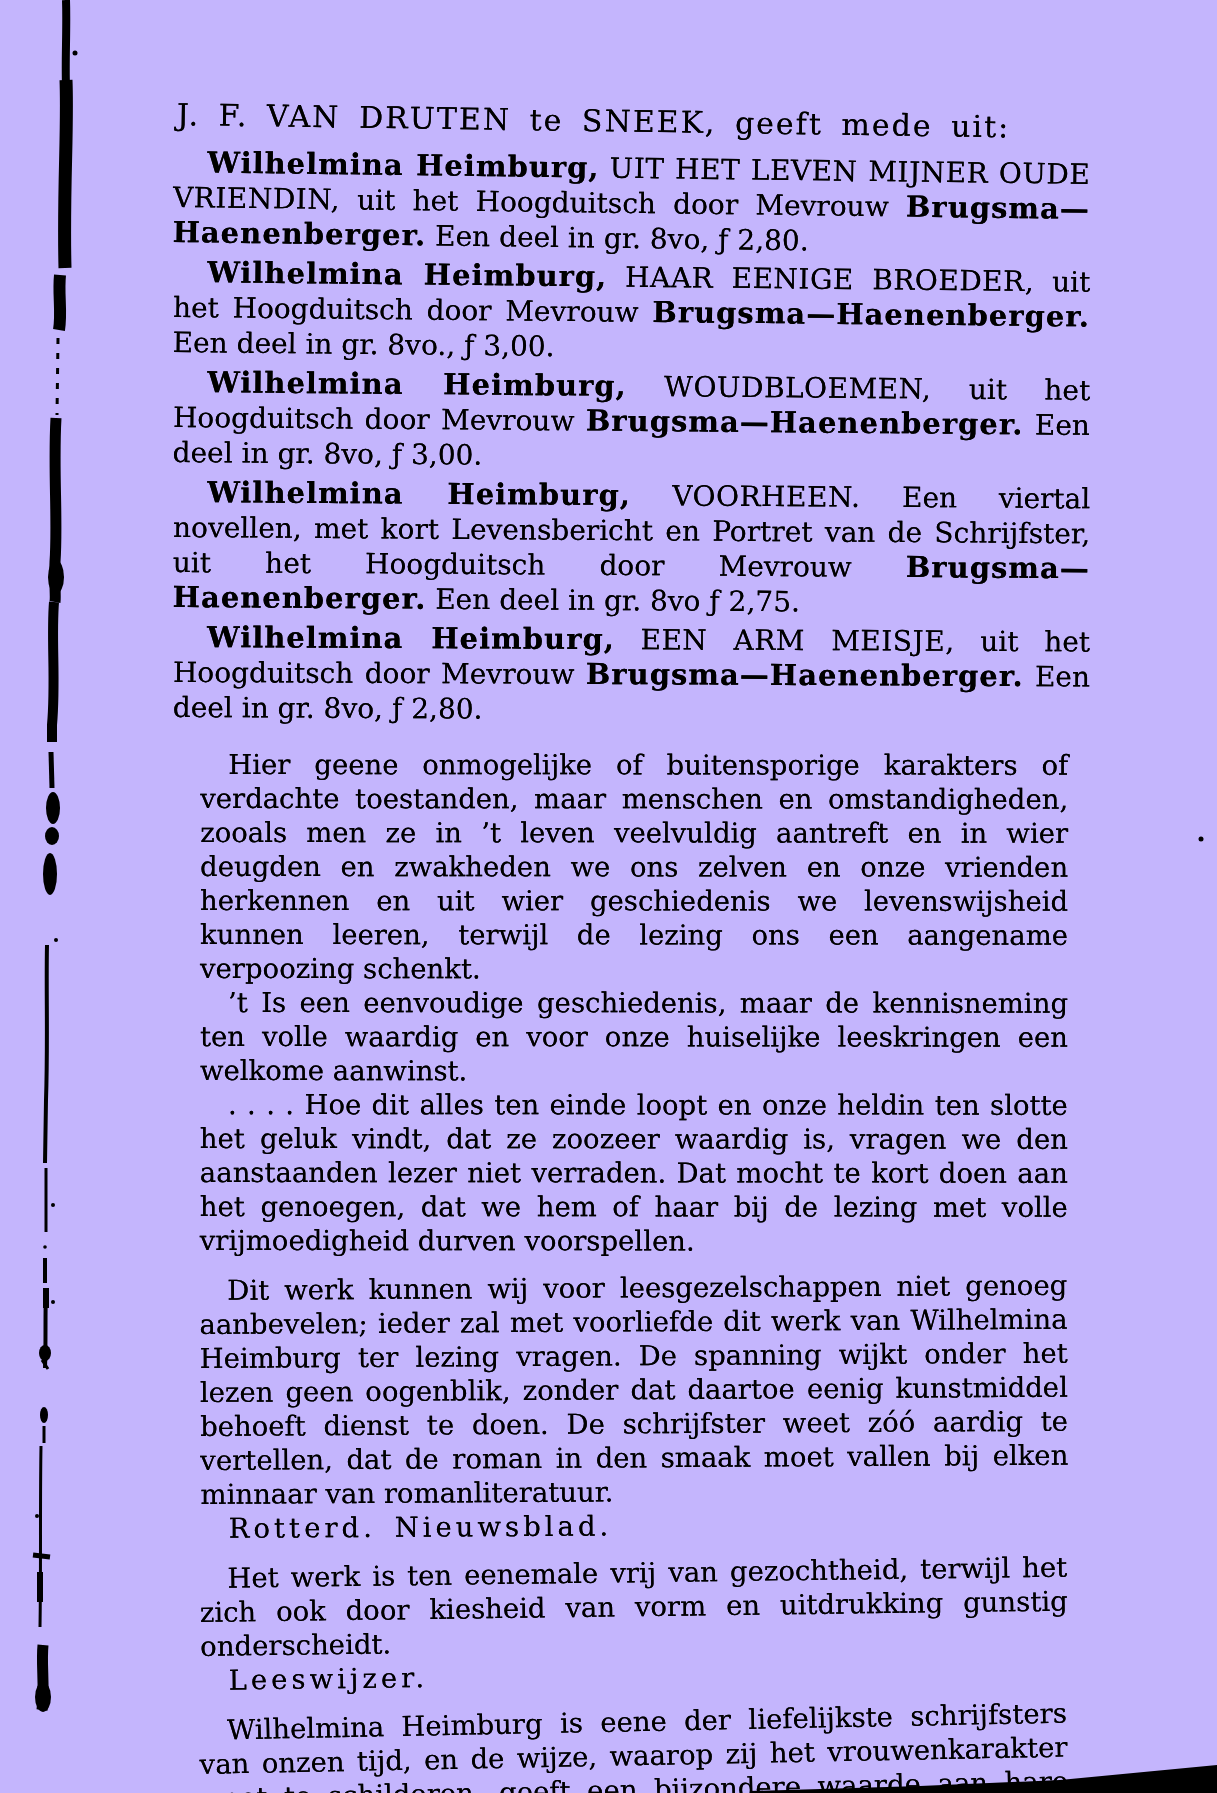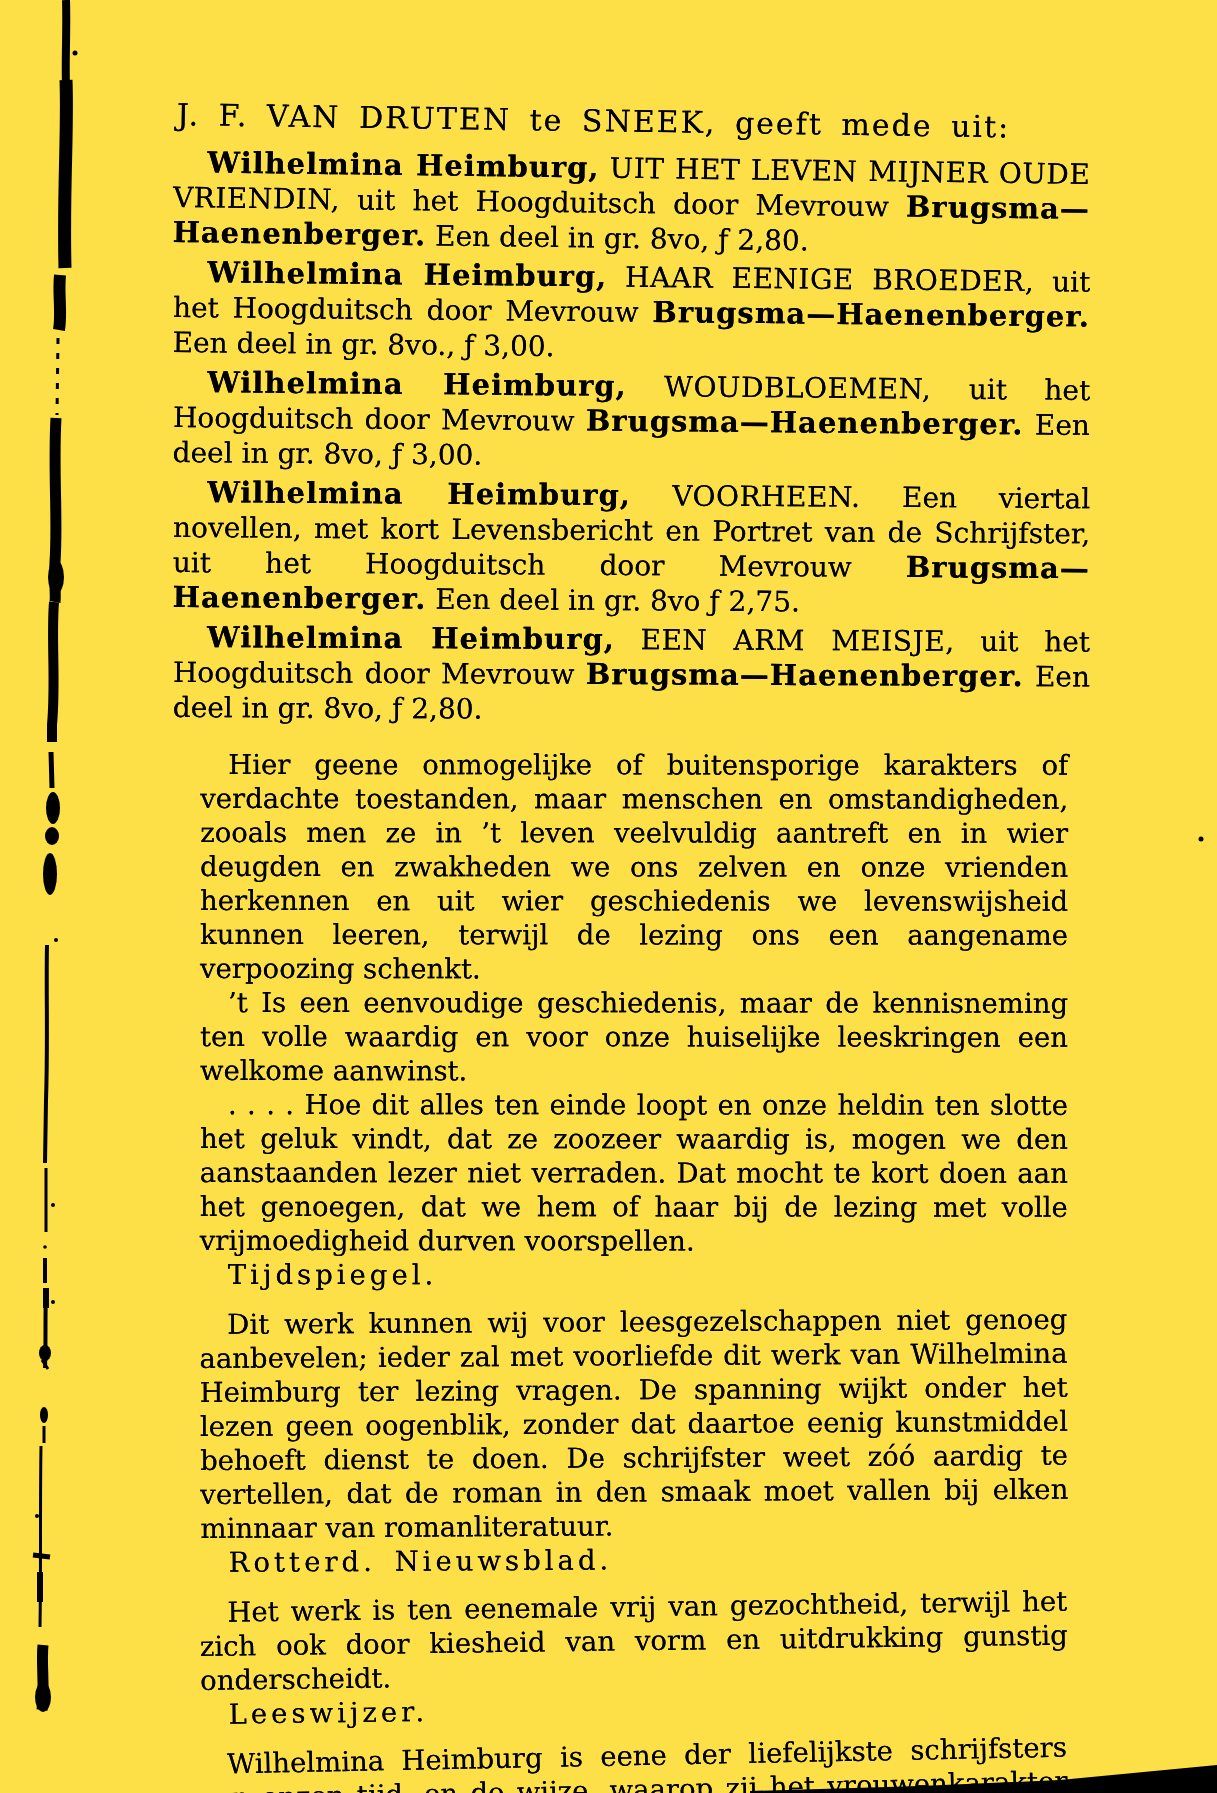--- a/index.html
+++ b/index.html
@@ -1,18 +1,18 @@
 <!DOCTYPE html>
 <html><head>
 <meta charset="utf-8">
 <style>
   html,body { margin:0; padding:0; background:#fff; }
   .page {
     position:relative; width:1217px; height:1793px;
-    background:#fde047; overflow:hidden;
+    background:#c4b5fd; overflow:hidden;
     font-family:"DejaVu Serif", serif; color:#000;
   }
   .content {
     position:absolute; left:173px; top:97px; width:917px;
     text-shadow:0 0 0.5px rgba(0,0,0,0.85);
   }
   .pub-header {
     font-size:30px; line-height:36px; letter-spacing:2px; word-spacing:7px;
     margin:0 0 12px 4px;
     transform:rotate(0.85deg); transform-origin:left center;
@@ -89,22 +89,21 @@
         <span class="translator">Brugsma—Haenenberger.</span>
         <span>Een deel in gr. 8vo, ƒ 2,80.</span>
       </p>
     </div>
 
     <div class="reviews">
 
       <div class="review r1">
         <p>Hier geene onmogelijke of buitensporige karakters of verdachte toestanden, maar menschen en omstandigheden, zooals men ze in ’t leven veelvuldig aantreft en in wier deugden en zwakheden we ons zelven en onze vrienden herkennen en uit wier geschiedenis we levenswijsheid kunnen leeren, terwijl de lezing ons een aangename verpoozing schenkt.</p>
         <p>’t Is een eenvoudige geschiedenis, maar de kennisneming ten volle waardig en voor onze huiselijke leeskringen een welkome aanwinst.</p>
-        <p>. . . . Hoe dit alles ten einde loopt en onze heldin ten slotte het geluk vindt, dat ze zoozeer waardig is, mogen we den aanstaanden lezer niet verraden. Dat mocht te kort doen aan het genoegen, dat we hem of haar bij de lezing met volle vrijmoedigheid durven voorspellen.</p>
-        <p class="source">Tijdspiegel.</p>
+        <p>. . . . Hoe dit alles ten einde loopt en onze heldin ten slotte het geluk vindt, dat ze zoozeer waardig is, vragen we den aanstaanden lezer niet verraden. Dat mocht te kort doen aan het genoegen, dat we hem of haar bij de lezing met volle vrijmoedigheid durven voorspellen.</p>
       </div>
 
       <div class="review r2">
         <p>Dit werk kunnen wij voor leesgezelschappen niet genoeg aanbevelen; ieder zal met voorliefde dit werk van Wilhelmina Heimburg ter lezing vragen. De spanning wijkt onder het lezen geen oogenblik, zonder dat daartoe eenig kunstmiddel behoeft dienst te doen. De schrijfster weet zóó aardig te vertellen, dat de roman in den smaak moet vallen bij elken minnaar van romanliteratuur.</p>
         <p class="source">Rotterd. Nieuwsblad.</p>
       </div>
 
       <div class="review r3">
         <p>Het werk is ten eenemale vrij van gezochtheid, terwijl het zich ook door kiesheid van vorm en uitdrukking gunstig onderscheidt.</p>
         <p class="source">Leeswijzer.</p>

